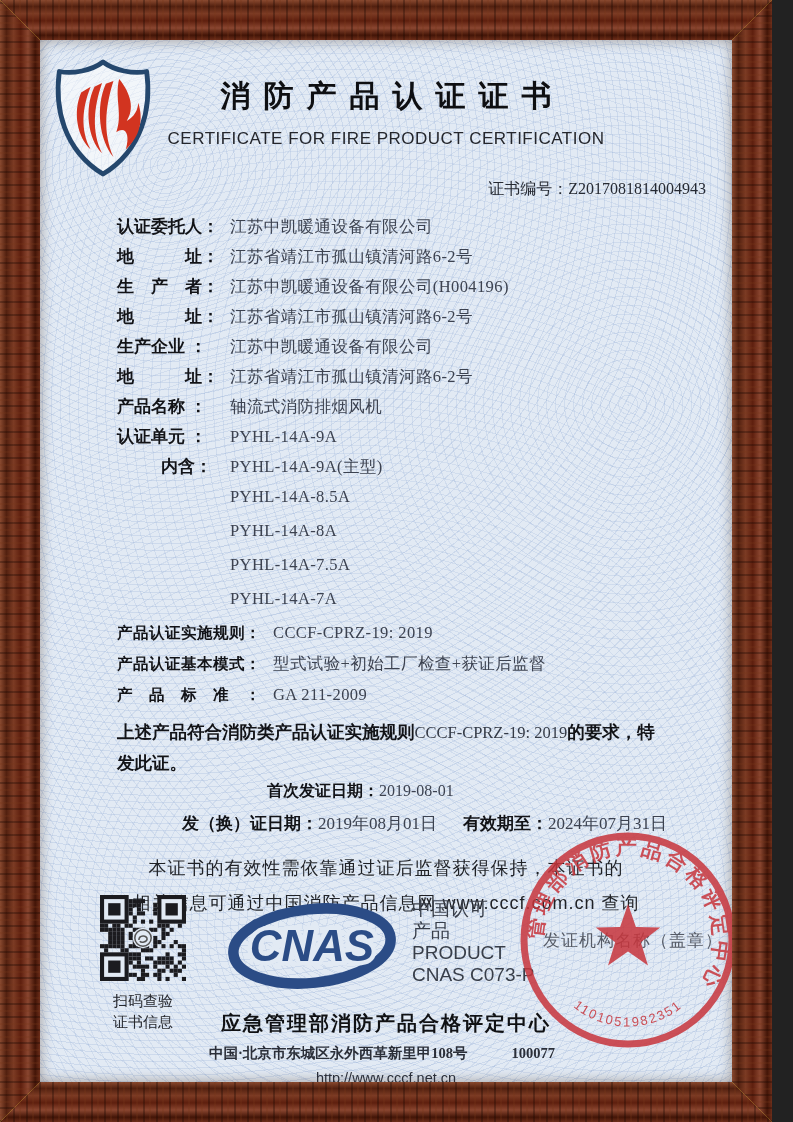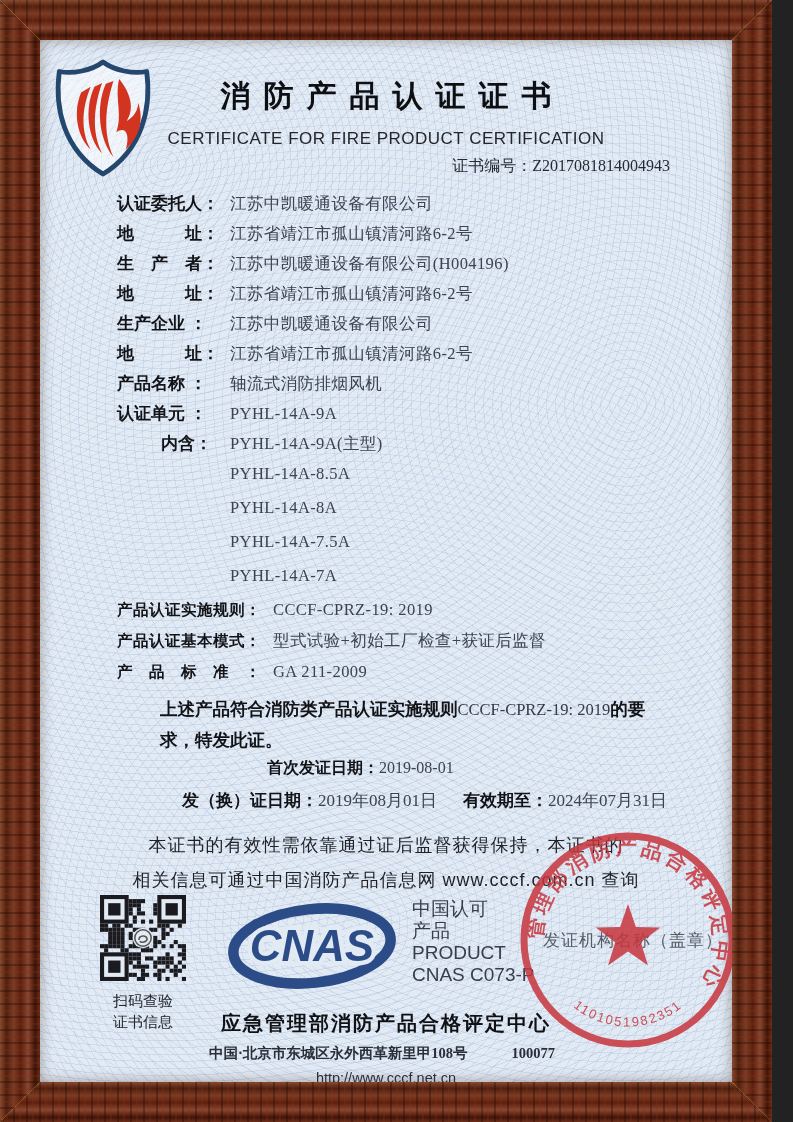--- a/index.html
+++ b/index.html
@@ -23,32 +23,32 @@
      background-image:
        repeating-radial-gradient(circle at 18% 12%, rgba(150,175,215,.28) 0 1px, rgba(0,0,0,0) 1px 7px),
        repeating-radial-gradient(circle at 85% 35%, rgba(150,175,215,.24) 0 1px, rgba(0,0,0,0) 1px 9px),
        repeating-radial-gradient(circle at 45% 85%, rgba(150,175,215,.22) 0 1px, rgba(0,0,0,0) 1px 8px);
      box-shadow:inset 0 0 14px rgba(55,30,12,.4);}
   
   .logo{position:absolute;left:6px;top:16px;width:114px;height:126px;}
   .title{margin:36px 0 0 0;text-align:center;font-size:30px;font-weight:bold;
          letter-spacing:13px;text-indent:13px;color:#0e0f12;}
   .subtitle{margin-top:12px;text-align:center;font-size:17px;letter-spacing:.5px;color:#24262c;}
-  .certline{margin-top:7px;text-align:right;padding-right:62px;font-size:16px;
+  .certline{margin-top:30px;text-align:right;padding-right:26px;font-size:16px;
             font-family:"Liberation Serif",serif;color:#262a33;}
   
   .rows{margin-top:16px;}
   .row{display:flex;align-items:baseline;padding-left:77px;margin-bottom:9px;line-height:21px;}
   .lbl{flex:none;width:113px;font-weight:bold;font-size:17px;color:#121317;white-space:pre;}
   .lbl.r{text-align:right;padding-right:18px;box-sizing:border-box;}
   .val{font-family:"Liberation Serif",serif;font-size:16.5px;color:#3c4250;letter-spacing:.4px;}
   .model{padding-left:190px;margin-bottom:13px;line-height:21px;}
   .row.rules{margin-bottom:10px;}
   .row.rules .lbl{width:auto;min-width:150px;font-size:15.5px;letter-spacing:.5px;padding-right:6px;}
-  .statement{padding:2px 70px 0 77px;font-size:17.5px;font-weight:bold;line-height:31px;color:#121317;margin-left:43px;}
+  .statement{padding:2px 70px 0 77px;font-size:17.5px;font-weight:bold;line-height:31px;color:#121317;}
   .statement .code{font-family:"Liberation Serif",serif;font-weight:normal;color:#343a46;font-size:16.5px;}
   .first-issue{padding-left:227px;margin-top:1px;font-size:16px;line-height:22px;}
   .first-issue .lbl2{font-weight:bold;}
   .issue-row{padding-left:77px;margin-top:11px;font-size:17px;line-height:22px;text-align:center;}
   .lbl2{font-weight:bold;color:#121317;}
   .val2{font-family:"Liberation Serif",serif;color:#3c4250;}
   .gap{display:inline-block;width:26px;}
   .notes{margin-top:16px;text-align:center;font-size:18px;line-height:35px;color:#1f2126;letter-spacing:1px;}
   
   .qr-block{position:absolute;left:60px;top:855px;width:86px;text-align:center;}

